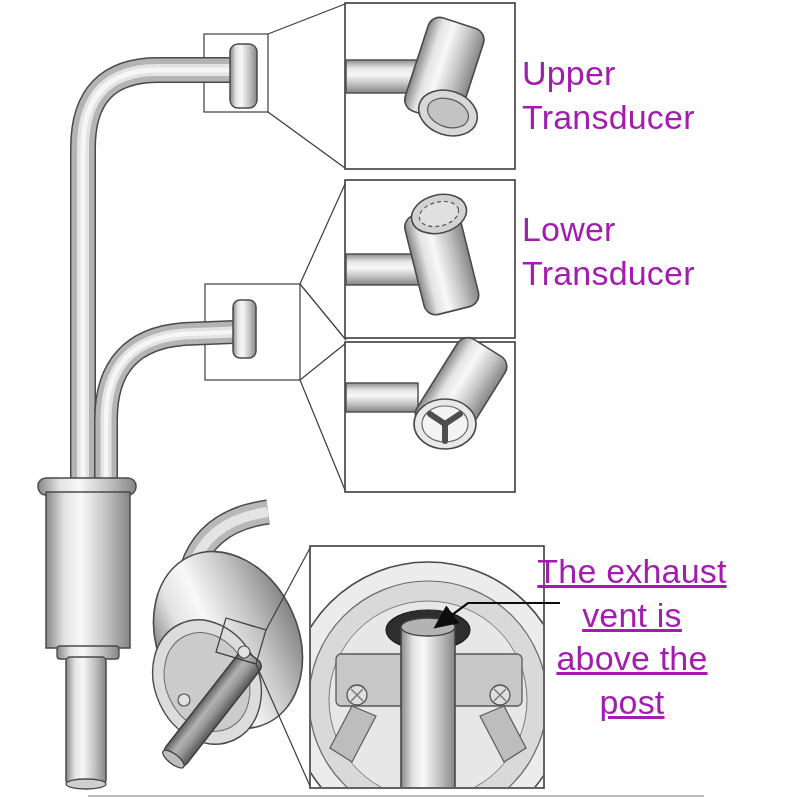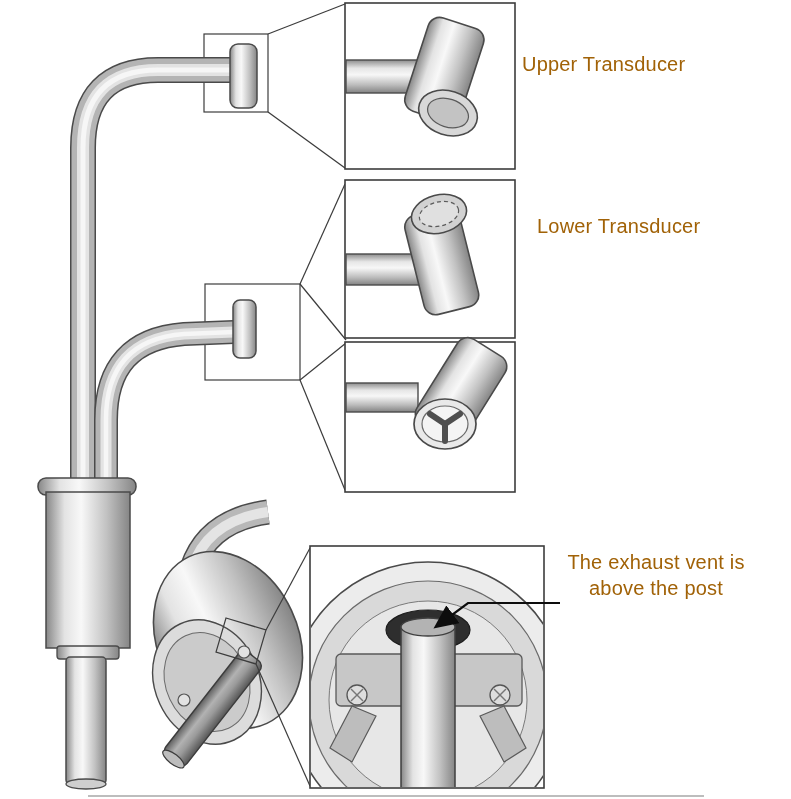--- a/index.html
+++ b/index.html
@@ -6,23 +6,23 @@
   #figure{
     position:relative;
     width:791px;height:799px;
     background:#ffffff;
     font-family:"Liberation Sans", sans-serif;
     overflow:hidden;
   }
   #artwork{position:absolute;left:0;top:0;}
   .callout-label{
     position:absolute;
-    font-size:20px;
+    font-size:34px;
     line-height:1.28;
-    color:#a16207;
+    color:#a21caf;
     letter-spacing:0.2px;
   }
   .callout-label.centered{text-align:center;}
 </style>
 </head>
 <body>
 
 <div id="figure">
 
   <svg id="artwork" width="791" height="799" viewBox="0 0 791 799" xmlns="http://www.w3.org/2000/svg">
@@ -190,17 +190,17 @@
       </g>
     </g>
 
     <path d="M 560 603 L 468 603 L 437 626" fill="none" stroke="#0d0d0d" stroke-width="2.2" marker-end="url(#arrowhead)"></path>
 
     <line x1="88" y1="796" x2="704" y2="796" stroke="#bdbdbd" stroke-width="2"></line>
   </svg>
 
   <div class="callout-label" style="left:522px; top:52px; width:180px;">Upper Transducer</div>
 
-  <div class="callout-label" style="left:522px; top:214px; width:180px;margin-left:15px;">Lower Transducer</div>
-
-
-  <div class="callout-label centered" style="left:556px; top:550px; width:200px;">The exhaust vent is above the post</div>
+  <div class="callout-label" style="left:522px; top:208px; width:180px;">Lower Transducer</div>
+
+
+  <div class="callout-label centered" style="left:532px; top:550px; width:200px;text-decoration:underline;">The exhaust vent is above the post</div>
 </div>
 
 </body></html>

